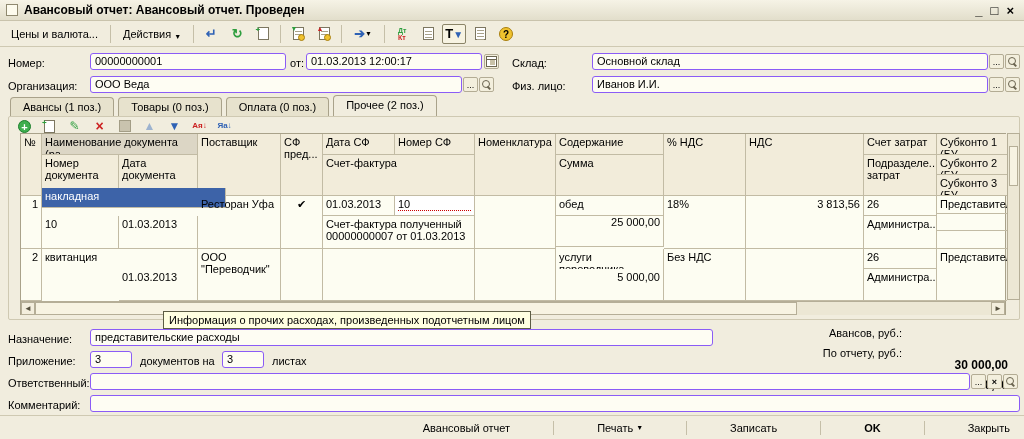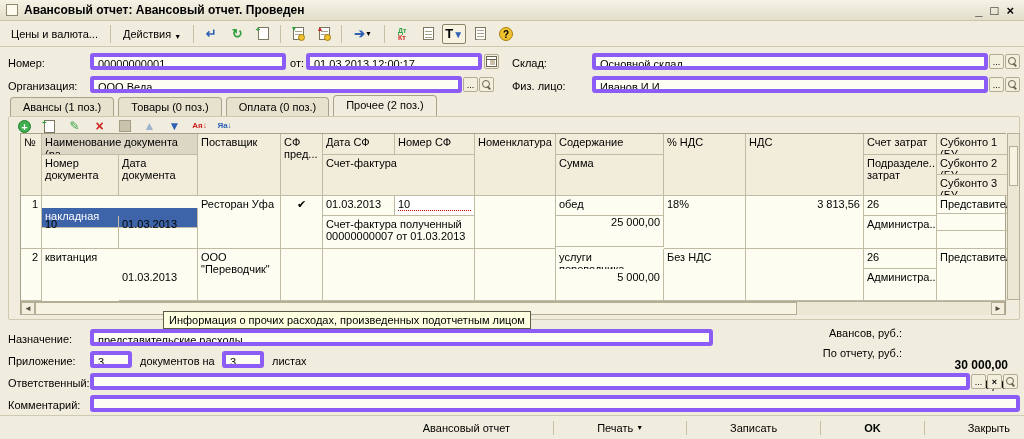--- a/index.html
+++ b/index.html
@@ -39,21 +39,21 @@
   .doc-shape i{ position:absolute; left:1px; right:1px; height:1px; background:#a9a28a; }
   .coin{ position:absolute; width:7px; height:7px; border-radius:50%; background:#f0c22e; border:1px solid #a87f10; right:-2px; bottom:-2px; }
   .mini-arrow{ position:absolute; font-size:8px; left:-3px; top:-3px; }
   .dtkt{ font-size:7px; line-height:7px; font-weight:bold; text-align:left; }
   .funnel{ color:#2f62b5; font-size:10px; }
 
   
   .lbl{ position:absolute; }
   .inp{
     position:absolute; height:17px; background:#fefdf3;
-    border:4px solid #8b5cf6; border-radius:3px;
+    border:1px solid #8b5cf6; border-radius:3px;
     padding:1px 4px; line-height:13px; overflow:hidden; white-space:nowrap;
   }
   .fld-btns{ position:absolute; height:17px; display:flex; align-items:center; gap:1px; }
   .sqbtn{ height:15px; min-width:15px; padding:0 1px; border:1px solid #b3ac94; border-radius:2px;
     background:#f3efdd; display:flex; align-items:center; justify-content:center; font-size:9px; }
   .mag{ width:9px; height:9px; position:relative; display:inline-block;}
   .mag::before{ content:""; position:absolute; width:6px; height:6px; border:1.5px solid #6b6550; border-radius:50%; left:0; top:0;}
   .mag::after{ content:""; position:absolute; width:4px; height:1.5px; background:#6b6550; transform:rotate(45deg); left:5px; top:7px;}
   .calgrid{ width:11px; height:11px; border:1px solid #6b6550; background:
     linear-gradient(#fff,#fff); position:relative;}
@@ -294,21 +294,21 @@
   <div class="c hd" style="left:535px;top:21px;width:108px;height:41px">Сумма</div>
   <div class="c hd" style="left:643px;top:0;width:82px;height:62px">% НДС</div>
   <div class="c hd" style="left:725px;top:0;width:118px;height:62px">НДС</div>
   <div class="c hd" style="left:843px;top:0;width:73px;height:21px">Счет затрат ...</div>
   <div class="c hd" style="left:843px;top:21px;width:73px;height:41px">Подразделе... затрат</div>
   <div class="c hd" style="left:916px;top:0;width:70px;height:21px;border-right:none">Субконто 1 (БУ</div>
   <div class="c hd" style="left:916px;top:21px;width:70px;height:20px;border-right:none">Субконто 2 (БУ</div>
   <div class="c hd" style="left:916px;top:41px;width:70px;height:21px;border-right:none">Субконто 3 (БУ</div>
 
   <div class="c r" style="left:0;top:62px;width:21px;height:53px">1</div>
-  <div class="c sel" style="left:21px;top:74px;width:156px;height:20px">накладная</div>
+  <div class="c sel" style="left:21px;top:54px;width:184px;height:20px">накладная</div>
   <div class="c" style="left:21px;top:82px;width:77px;height:33px">10</div>
   <div class="c" style="left:98px;top:82px;width:79px;height:33px">01.03.2013</div>
   <div class="c" style="left:177px;top:62px;width:83px;height:53px">Ресторан Уфа</div>
   <div class="c ctr" style="left:260px;top:62px;width:42px;height:53px">✔</div>
   <div class="c" style="left:302px;top:62px;width:72px;height:20px">01.03.2013</div>
   <div class="c editcell" style="left:374px;top:62px;width:80px;height:20px">
       <span class="ed">10</span>
     </div>
   <div class="c" style="left:302px;top:82px;width:152px;height:33px">Счет-фактура полученный 00000000007 от 01.03.2013 ...</div>
   <div class="c" style="left:454px;top:62px;width:81px;height:53px"></div>

